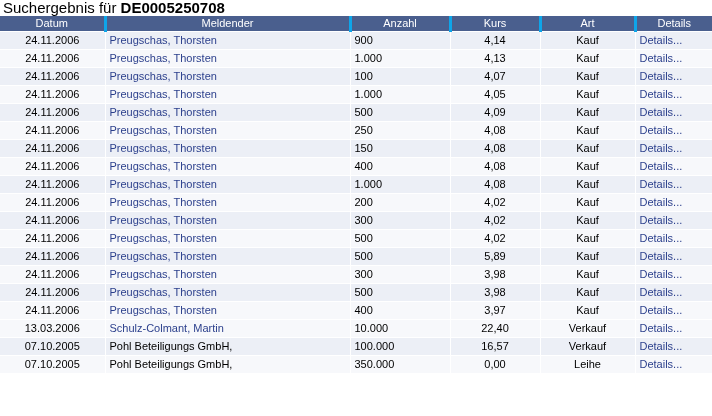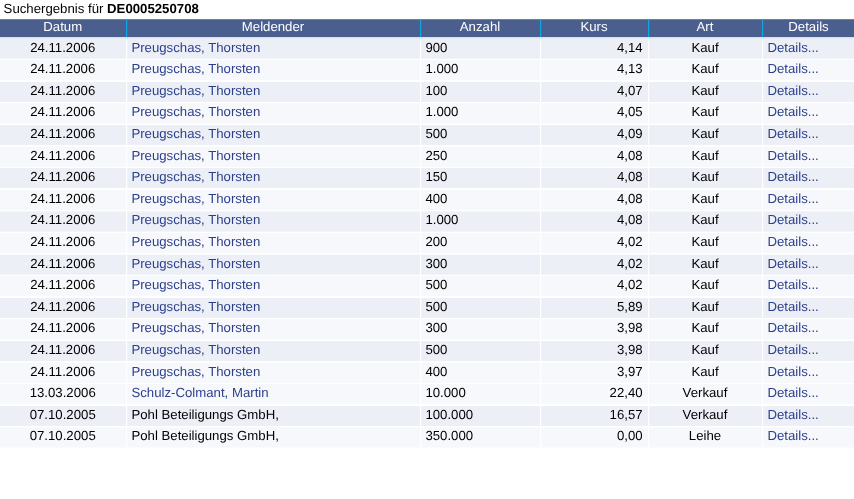--- a/index.html
+++ b/index.html
@@ -16,21 +16,21 @@
     width: 712px;
     height: 416px;
     position: relative;
     overflow: hidden;
     background: #ffffff;
   }
   .result-title {
     height: 16px;
     line-height: 16px;
     padding-left: 3px;
-    font-size: 11px;
+    font-size: 15px;
     color: #000000;
     background: #ffffff;
     white-space: nowrap;
   }
   .result-title .isin {
     font-weight: bold;
   }
   table.results {
     width: 712px;
     border-collapse: collapse;
@@ -38,21 +38,21 @@
   }
   table.results th {
     background: #4a5f8e;
     color: #ffffff;
     font-weight: normal;
     font-size: 11px;
     height: 15px;
     line-height: 15px;
     padding: 0;
     text-align: center;
-    border-right: 1px solid #0ea5e9;
+    border-right: 3px solid #0ea5e9;
     border-bottom: 1px solid #ffffff;
   }
   table.results th:last-child {
     border-right: none;
   }
   table.results td {
     height: 17px;
     line-height: 17px;
     padding: 0 4px;
     font-size: 11px;
@@ -70,21 +70,21 @@
   .col-datum { width: 105px; }
   .col-meldender { width: 245px; }
   .col-anzahl { width: 100px; }
   .col-kurs { width: 90px; }
   .col-art { width: 95px; }
   .col-details { width: 77px; }
 
   td.datum { text-align: center; padding-left: 4px; }
   td.meldender { text-align: left; padding-left: 6px; }
   td.anzahl { text-align: left; padding-right: 6px; }
-  td.kurs { text-align: right; padding-right: 6px; }
+  td.kurs { text-align: center; padding-right: 6px; }
   td.art { text-align: center; padding-left: 6px; }
   td.details { text-align: left; padding-left: 6px; }
 
   .link {
     color: #2b3f8c;
     text-decoration: none;
     cursor: pointer;
   }
   .details-link {
     color: #2b3f8c;

